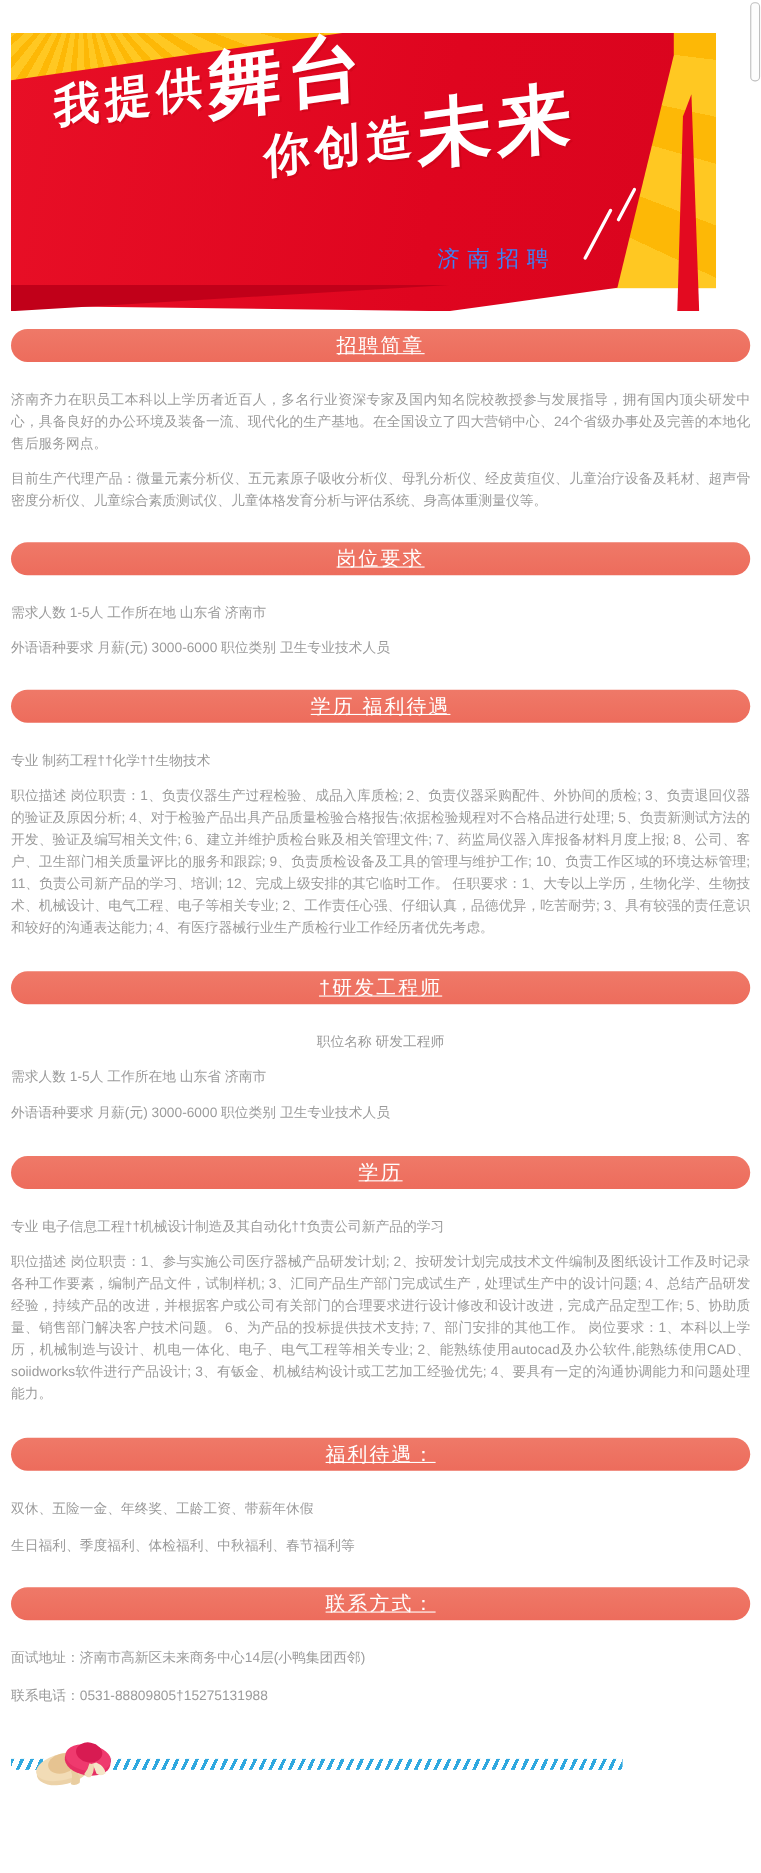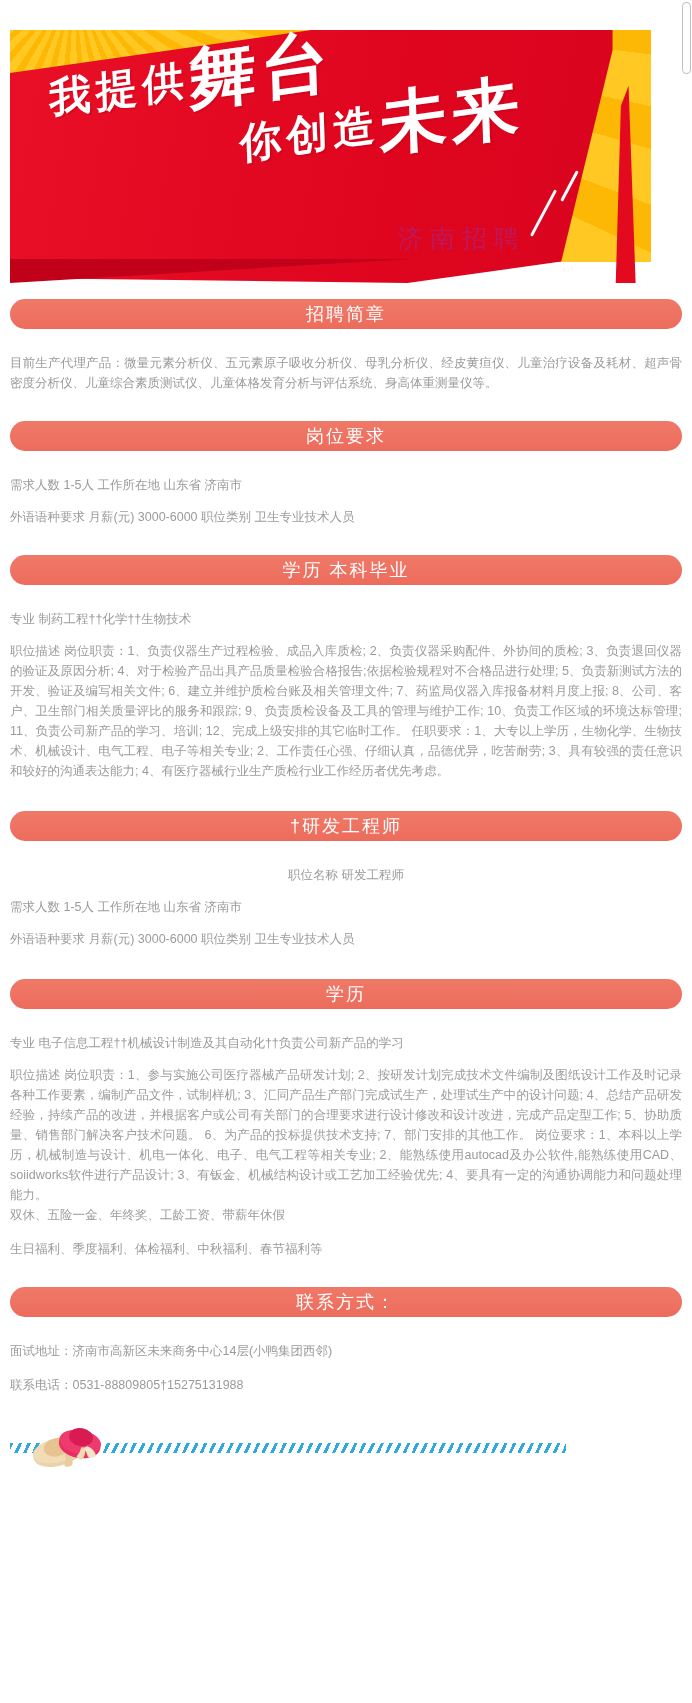--- a/index.html
+++ b/index.html
@@ -42,37 +42,38 @@
   .slogan{
     position:absolute;left:6%;top:14%;color:#ffffff;white-space:nowrap;
     transform:rotate(-8deg) skewX(-6deg);transform-origin:0 0;
     font-weight:bold;letter-spacing:5px;line-height:1;
     text-shadow:2px 2px 0 rgba(170,0,10,.25);
   }
   .slogan .small{font-size:42px;vertical-align:18px;}
   .slogan .big{font-size:68px;vertical-align:8px;}
   .slogan-line2{margin-left:190px;margin-top:2px;}
   .banner-brand{
-    position:absolute;left:60.5%;top:76%;color:#be185d;
-    font-size:25px;letter-spacing:7px;font-weight:500;white-space:nowrap;
+    position:absolute;left:60.5%;top:76%;color:#3b82f6;
+    font-size:20px;letter-spacing:7px;font-weight:500;white-space:nowrap;
   }
 
   
   .scrollbar-thumb{
     position:absolute;top:2px;right:1px;width:7px;height:70px;
     background:#fdfdfd;border:1px solid #bfbfbf;border-radius:4px;
   }
 
   
   .pill{
     height:30px;border-radius:16px;background:#ee7262;
     background:linear-gradient(180deg,#ef7968 0%,#ed6c5c 100%);
     color:#ffffff;font-size:18px;letter-spacing:2px;
     display:flex;align-items:center;justify-content:center;
     margin:28px 0 24px 0;
+    text-decoration:underline;
   }
   .pill.mt16{margin-top:16px;}
   .pill.mt30{margin-top:30px;}
   .pill.mt34{}
 
   
   .txt{
     margin:12px 0 0 0;color:#9b9b9b;font-size:12.5px;line-height:20px;
     text-align:justify;
   }
@@ -104,39 +105,41 @@
     <div class="accent-line accent-a"></div>
     <div class="accent-line accent-b"></div>
     <div class="slogan">
       <div><span class="small">我提供</span><span class="big">舞台</span></div>
       <div class="slogan-line2"><span class="small">你创造</span><span class="big">未来</span></div>
     </div>
     <div class="banner-brand">济南招聘</div>
   </div>
 
   <div class="pill mt16">招聘简章</div>
+  <p class="txt">济南齐力在职员工本科以上学历者近百人，多名行业资深专家及国内知名院校教授参与发展指导，拥有国内顶尖研发中心，具备良好的办公环境及装备一流、现代化的生产基地。在全国设立了四大营销中心、24个省级办事处及完善的本地化售后服务网点。</p>
   <p class="txt">目前生产代理产品：微量元素分析仪、五元素原子吸收分析仪、母乳分析仪、经皮黄疸仪、儿童治疗设备及耗材、超声骨密度分析仪、儿童综合素质测试仪、儿童体格发育分析与评估系统、身高体重测量仪等。</p>
 
   <div class="pill">岗位要求</div>
   <p class="txt first">需求人数 1-5人 工作所在地 山东省 济南市</p>
   <p class="txt">外语语种要求 月薪(元) 3000-6000 职位类别 卫生专业技术人员</p>
 
-  <div class="pill">学历 本科毕业</div>
+  <div class="pill">学历 福利待遇</div>
   <p class="txt first">专业 制药工程††化学††生物技术</p>
   <p class="txt">职位描述 岗位职责：1、负责仪器生产过程检验、成品入库质检; 2、负责仪器采购配件、外协间的质检; 3、负责退回仪器的验证及原因分析; 4、对于检验产品出具产品质量检验合格报告;依据检验规程对不合格品进行处理; 5、负责新测试方法的开发、验证及编写相关文件; 6、建立并维护质检台账及相关管理文件; 7、药监局仪器入库报备材料月度上报; 8、公司、客户、卫生部门相关质量评比的服务和跟踪; 9、负责质检设备及工具的管理与维护工作; 10、负责工作区域的环境达标管理; 11、负责公司新产品的学习、培训; 12、完成上级安排的其它临时工作。 任职要求：1、大专以上学历，生物化学、生物技术、机械设计、电气工程、电子等相关专业; 2、工作责任心强、仔细认真，品德优异，吃苦耐劳; 3、具有较强的责任意识和较好的沟通表达能力; 4、有医疗器械行业生产质检行业工作经历者优先考虑。</p>
 
   <div class="pill mt30">†研发工程师</div>
   <p class="txt first center">职位名称 研发工程师</p>
   <p class="txt">需求人数 1-5人 工作所在地 山东省 济南市</p>
   <p class="txt">外语语种要求 月薪(元) 3000-6000 职位类别 卫生专业技术人员</p>
 
   <div class="pill mt30">学历</div>
   <p class="txt first">专业 电子信息工程††机械设计制造及其自动化††负责公司新产品的学习</p>
   <p class="txt">职位描述 岗位职责：1、参与实施公司医疗器械产品研发计划; 2、按研发计划完成技术文件编制及图纸设计工作及时记录各种工作要素，编制产品文件，试制样机; 3、汇同产品生产部门完成试生产，处理试生产中的设计问题; 4、总结产品研发经验，持续产品的改进，并根据客户或公司有关部门的合理要求进行设计修改和设计改进，完成产品定型工作; 5、协助质量、销售部门解决客户技术问题。 6、为产品的投标提供技术支持; 7、部门安排的其他工作。 岗位要求：1、本科以上学历，机械制造与设计、机电一体化、电子、电气工程等相关专业; 2、能熟练使用autocad及办公软件,能熟练使用CAD、soiidworks软件进行产品设计; 3、有钣金、机械结构设计或工艺加工经验优先; 4、要具有一定的沟通协调能力和问题处理能力。</p>
 
+  <div class="pill mt30">福利待遇：</div>
   <p class="txt first">双休、五险一金、年终奖、工龄工资、带薪年休假</p>
   <p class="txt gap14">生日福利、季度福利、体检福利、中秋福利、春节福利等</p>
 
   <div class="pill mt34">联系方式：</div>
   <p class="txt first gap14">面试地址：济南市高新区未来商务中心14层(小鸭集团西邻)</p>
   <p class="txt gap14">联系电话：0531-88809805†15275131988</p>
 
   <div class="divider-row">
     <div class="divider-slashes"></div>
     <svg class="hats" viewBox="0 0 82 50" aria-hidden="true">

